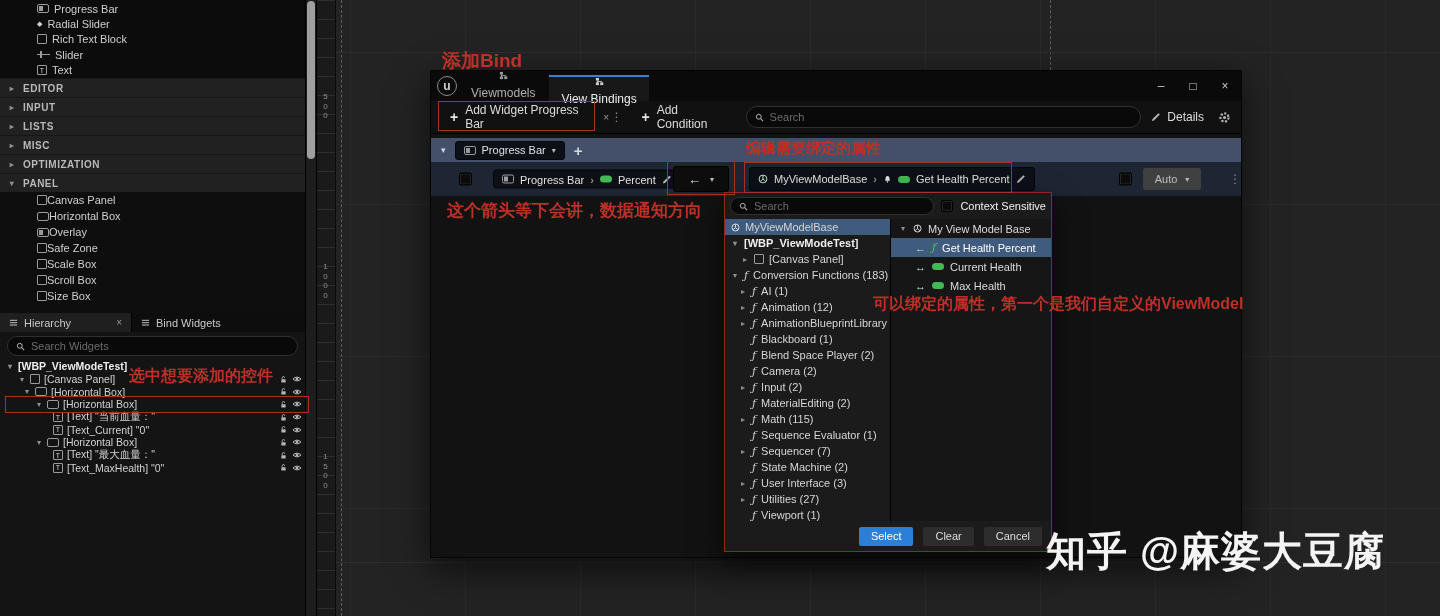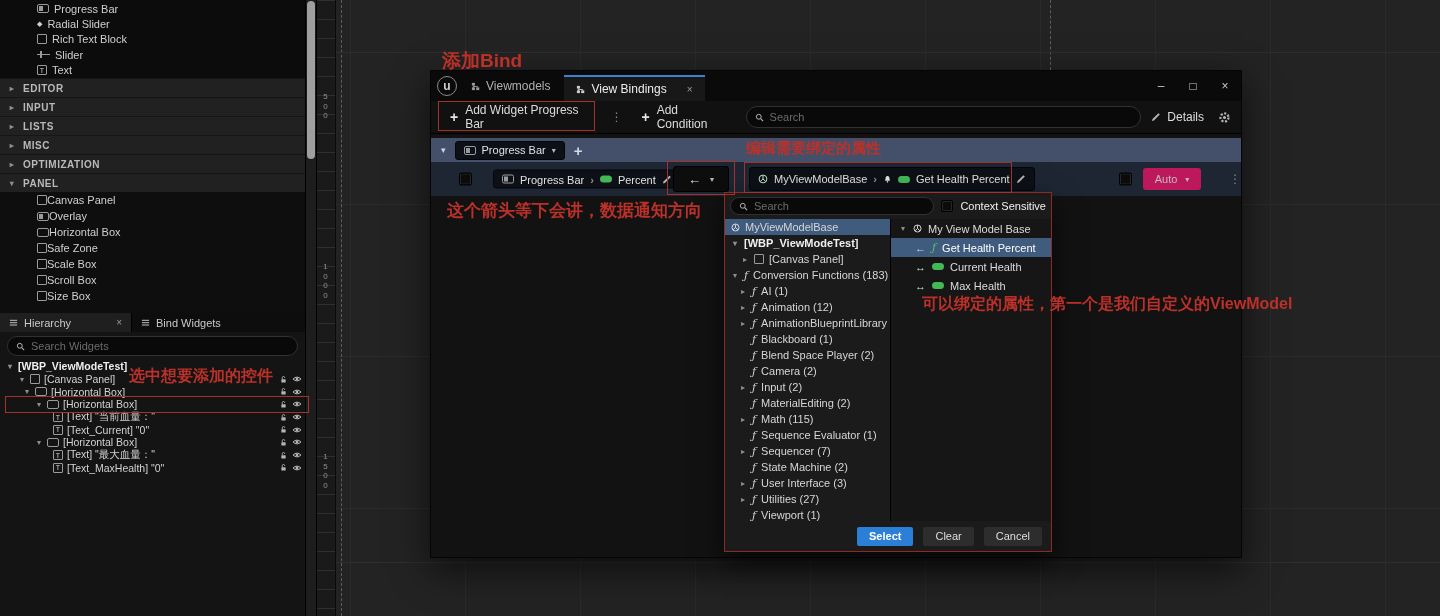--- a/index.html
+++ b/index.html
@@ -50,21 +50,21 @@
   .vscroll { left:306px; top:0; width:11px; height:616px; background:#1d1d1d; border-right:1px solid #000; }
   .vthumb { position:absolute; left:1px; top:1px; width:8px; height:158px; background:#9f9f9f; border-radius:4px; }
   .ruler { left:317px; top:0; width:19px; height:616px; background:#1a1a1a; border-right:1px solid #0a0a0a;
     background-image:repeating-linear-gradient(to bottom, #2f2f2f 0 1px, transparent 1px 19px); }
   .rnum { position:absolute; left:5px; width:7px; font-size:8px; line-height:9.5px; color:#8f8f8f; word-break:break-all; text-align:center; }
 
   
   .win { left:430px; top:70px; width:812px; height:488px; background:#121212; border:1px solid #050505; box-shadow:0 12px 34px rgba(0,0,0,.6); }
   .win-title { display:flex; align-items:stretch; height:30px; background:#0a0a0a; padding-left:6px; }
   .ulogo { align-self:center; width:20px; height:20px; border:1px solid #8a8a8a; border-radius:50%; color:#cfcfcf; font-size:12px; display:flex; align-items:center; justify-content:center; font-weight:bold; }
-  .wtab { display:flex; align-items:center; gap:6px; padding:0 14px; font-size:12px; color:#b0b0b0; }
+  .wtab { display:flex; align-items:center; gap:6px; padding:0 14px; font-size:12px; color:#b0b0b0;flex-direction:column; }
   .wtab.active { background:#181818; border-top:2px solid #3e7fd2; color:#ececec; margin-top:4px; padding:0 12px; }
   .winctl { display:flex; margin-left:auto; }
   .wbtn { width:32px; display:flex; align-items:center; justify-content:center; color:#c8c8c8; font-size:12px; }
 
   .win-toolbar { display:flex; align-items:center; height:33px; background:#111; border-bottom:1px solid #000; padding:0 10px; gap:10px; }
   .tbtn { display:flex; align-items:center; gap:7px; color:#dcdcdc; font-size:12px; padding:4px 9px; }
   .plus { font-size:14px; font-weight:bold; color:#e6e6e6; }
   .dots { color:#8a8a8a; font-size:12px; }
   .tb-search { width:420px; height:22px; border-radius:11px; }
   .tb-right { display:flex; align-items:center; gap:14px; margin-left:auto; }
@@ -75,21 +75,21 @@
   .chip { display:flex; align-items:center; gap:6px; height:19px; background:#0d1017; border:1px solid #03060b; border-radius:3px; padding:0 8px; font-size:11px; color:#e0e0e0; white-space:nowrap; }
   .crumb { color:#8f8f8f; font-weight:bold; font-size:11px; }
   .pill { width:12px; height:7px; border-radius:3.5px; background:#43b854; flex:0 0 auto; }
   .gh-plus { color:#d3d9e6; font-size:15px; font-weight:bold; }
 
   .binding-row { left:0; top:91px; right:0; height:34px; background:#1e2634; }
   .binding-row > * { position:absolute; top:50%; transform:translateY(-50%); }
   .cbx { width:13px; height:13px; background:#0b0b0b; border:1px solid #000; box-shadow:inset 0 0 0 1px #262626; border-radius:2px; flex:0 0 auto; }
   .arrow-btn { display:flex; align-items:center; gap:9px; width:56px; height:26px; justify-content:center; background:#0d0d0d; border:1px solid #000; border-radius:3px; color:#e0e0e0; font-size:13px; }
   .caret { font-size:8px; color:#b9b9b9; }
-  .auto-btn { display:flex; align-items:center; gap:8px; width:58px; height:22px; justify-content:center; background:#be185d; border-radius:3px; color:#bdbdbd; font-size:11px; }
+  .auto-btn { display:flex; align-items:center; gap:8px; width:58px; height:22px; justify-content:center; background:#404040; border-radius:3px; color:#bdbdbd; font-size:11px; }
 
   .win-client { left:0; top:125px; right:0; bottom:0; background:#121212; }
 
   
   .popup { left:724px; top:192px; width:328px; height:360px; background:#1b1b1b; border:1px solid #8e2a23; box-shadow:0 10px 26px rgba(0,0,0,.65); z-index:5; }
   .pop-head { display:flex; align-items:center; height:26px; padding:0 5px; gap:7px; }
   .pop-search { width:218px; height:18px; border-radius:9px; }
   .ctx-label { font-size:11px; color:#f0f0f0; white-space:nowrap; }
   .cbx.sm2 { width:12px; height:12px; }
   .pop-body { position:absolute; left:0; top:26px; right:0; bottom:30px; display:flex; }
@@ -97,21 +97,21 @@
   .pop-right { flex:1; background:#161616; }
   .prow { display:flex; align-items:center; height:16px; gap:5px; font-size:11px; color:#d6d6d6; padding-left:6px; white-space:nowrap; }
   .prow.sel, .rrow.sel { background:#3f5b7d; }
   .fn { font-family:"DejaVu Serif", serif; font-style:italic; font-size:11px; color:#cfcfcf; flex:0 0 auto; }
   .fn.g { color:#52c268; }
   .rrow { display:flex; align-items:center; height:19px; gap:6px; font-size:11px; color:#dcdcdc; padding-left:8px; white-space:nowrap; }
   .arr { font-size:11px; color:#bfe9d2; flex:0 0 auto; }
   .arr.w { color:#d8d8d8; }
   .pop-footer { position:absolute; left:0; bottom:0; right:0; height:30px; display:flex; align-items:center; justify-content:flex-end; gap:10px; padding:0 9px; background:#1b1b1b; }
   .btn { display:flex; align-items:center; justify-content:center; height:19px; border-radius:2px; font-size:11px; color:#dedede; background:#2d2d2d; padding:0 12px; }
-  .btn.primary { background:#2b7fd6; color:#fff; font-weight:bold; }
+  .btn.primary { background:#2b7fd6; color:#fff; font-weight:normal; }
 
   
   .wicon { width:12px; height:9px; border:1px solid #9b9b9b; border-radius:2px; flex:0 0 auto; }
   .wicon.fill::before { content:""; display:block; width:4px; height:5px; margin:1px; background:#9b9b9b; }
   .wicon.sq { width:10px; height:10px; border-radius:1px; }
   .wicon.t { display:flex; align-items:center; justify-content:center; width:10px; height:10px; font-size:7px; color:#cfcfcf; border-radius:1px; }
   .slider-ic { position:relative; width:13px; height:9px; flex:0 0 auto; }
   .slider-ic::before { content:""; position:absolute; left:0; right:0; top:4px; height:1px; background:#9b9b9b; }
   .slider-ic::after { content:""; position:absolute; left:3px; top:1px; width:2px; height:7px; background:#9b9b9b; }
   .diamond { font-size:7px; color:#cfcfcf; flex:0 0 auto; }
@@ -222,26 +222,26 @@
       <span class="chev">▾</span>
       <span>PANEL</span>
     </div>
 
     <div class="panel-children">
       <div class="pchild">
         <span class="wicon sq"></span>
         <span>Canvas Panel</span>
       </div>
       <div class="pchild">
+        <span class="wicon"></span>
+        <span>Horizontal Box</span>
+      </div>
+      <div class="pchild">
         <span class="wicon fill"></span>
         <span>Overlay</span>
-      </div>
-      <div class="pchild">
-        <span class="wicon"></span>
-        <span>Horizontal Box</span>
       </div>
       <div class="pchild">
         <span class="wicon sq"></span>
         <span>Safe Zone</span>
       </div>
       <div class="pchild">
         <span class="wicon sq"></span>
         <span>Scale Box</span>
       </div>
       <div class="pchild">
@@ -630,16 +630,17 @@
   </div>
 
   <div class="ann-box" style="left:438px;top:101px;width:157px;height:30px"></div>
   <div class="ann-box" style="left:5px;top:396px;width:304px;height:17px"></div>
   <div class="ann-box" style="left:667px;top:161px;width:68px;height:34px"></div>
   <div class="ann-box" style="left:744px;top:162px;width:268px;height:31px"></div>
 
   <div class="ann-text" style="left:442px;top:48px;font-size:19px">添加Bind</div>
   <div class="ann-text" style="left:746px;top:139px;font-size:15px">编辑需要绑定的属性</div>
   <div class="ann-text" style="left:447px;top:199px;font-size:17px">这个箭头等下会讲，数据通知方向</div>
-  <div class="ann-text" style="left:922px;top:294px;font-size:16px">可以绑定的属性，第一个是我们自定义的ViewModel</div>
+  <div class="ann-text" style="left:873px;top:294px;font-size:16px">可以绑定的属性，第一个是我们自定义的ViewModel</div>
   <div class="ann-text" style="left:129px;top:366px;font-size:16px">选中想要添加的控件</div>
 
+  <div class="watermark">知乎 @麻婆大豆腐</div>
 </div>
 
 </body></html>

